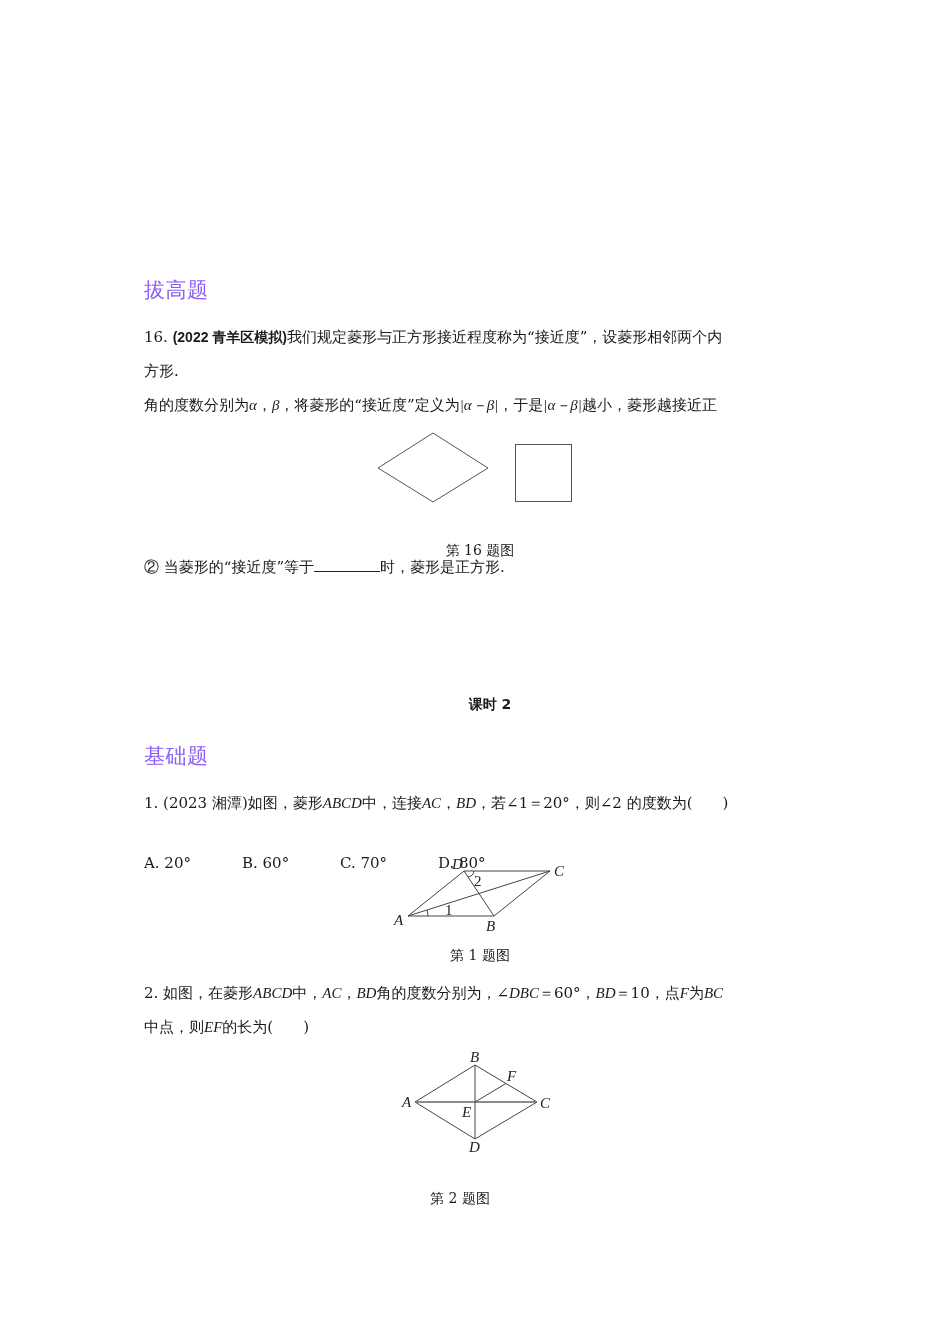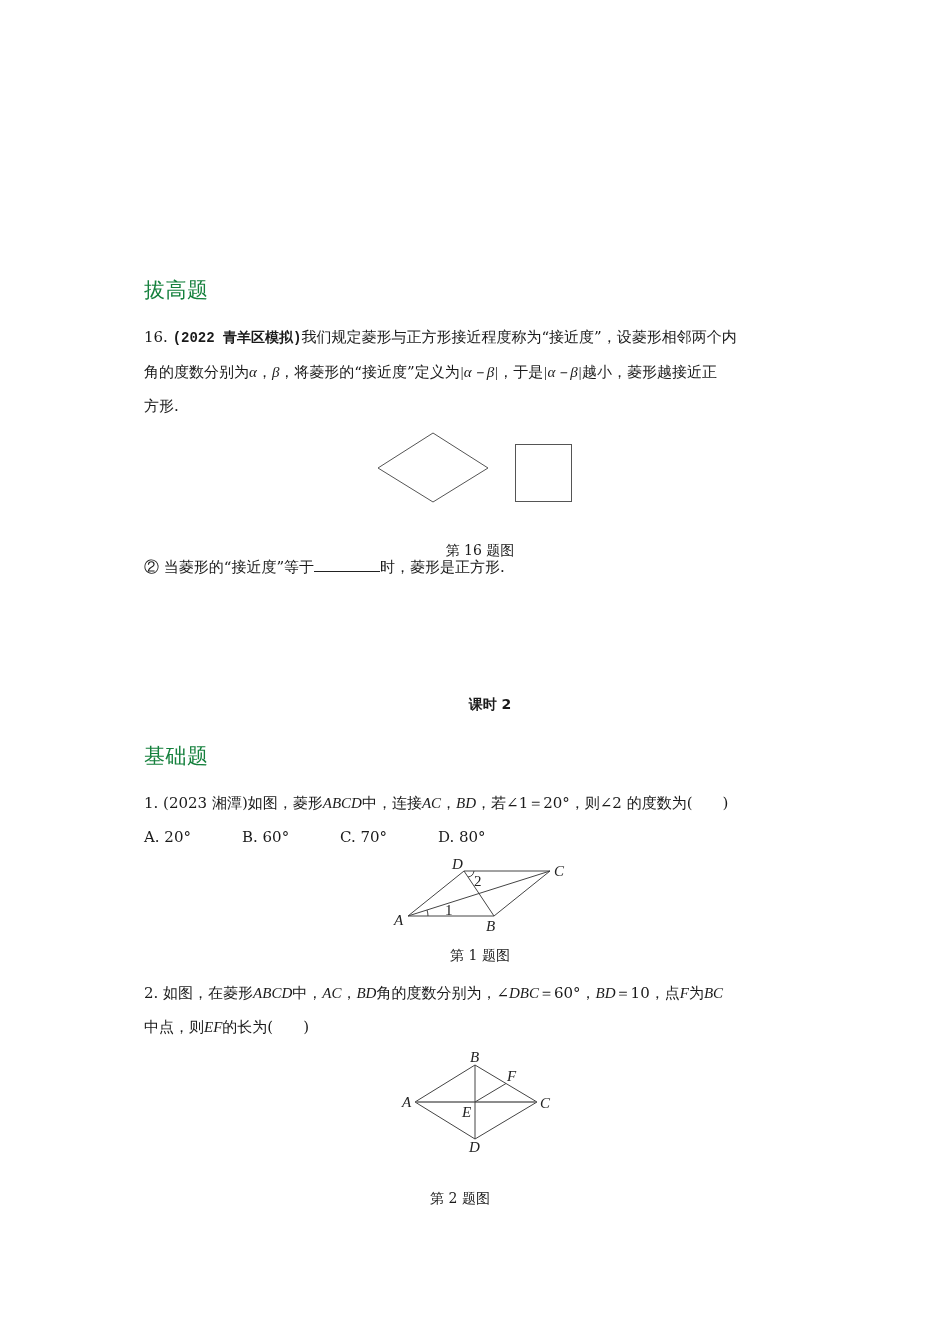--- a/index.html
+++ b/index.html
@@ -1,37 +1,37 @@
 <!DOCTYPE html>
 <html><head>
   <meta charset="utf-8">
   <style>
     html, body { margin: 0; padding: 0; background: #ffffff; }
     body { width: 950px; height: 1344px; position: relative; overflow: hidden;
            font-family: "DejaVu Serif", "Liberation Serif", serif; color: #1a1a1a; }
     .abs { position: absolute; }
-    .heading { font-family: "DejaVu Sans", "Liberation Sans", sans-serif; font-size: 21px; font-weight: normal; color: #15803d; letter-spacing: 0.5px; }
+    .heading { font-family: "DejaVu Sans", "Liberation Sans", sans-serif; font-size: 21px; font-weight: normal; color: #8b5cf6; letter-spacing: 0.5px; }
     .para { font-size: 15px; line-height: 34px; left: 144px; width: 668px; }
     .para i, .it { font-style: italic; font-family: "Liberation Serif", serif; }
     .caption { font-size: 14px; text-align: center; }
     .center { text-align: center; }
     .blank { display: inline-block; width: 66px; border-bottom: 1px solid #222; height: 14px; vertical-align: baseline; }
-    .options span { display: inline-block; width: 98px; }
+    .options span { display: inline-block; width: 98px; margin-top: 26px; }
     svg text { font-family: "Liberation Serif", serif; font-style: italic; font-size: 15px; fill: #222; }
     svg text.num { font-style: normal; }
   </style>
 </head>
 <body>
 
 <div class="abs heading" style="left:144px; top:276px;">拔高题</div>
 
 <div class="abs para" style="top:320px;">
   <div><span>16.</span> <span class="src">(2022 青羊区模拟)</span><span>我们规定菱形与正方形接近程度称为“接近度”，设菱形相邻两个内</span></div>
+  <div><span>方形.</span></div>
   <div><span>角的度数分别为</span><i>α</i><span>，</span><i>β</i><span>，将菱形的“接近度”定义为</span><i>|α－β|</i><span>，于是</span><i>|α－β|</i><span>越小，菱形越接近正</span></div>
-  <div><span>方形.</span></div>
 </div>
 
 <svg class="abs" style="left:370px; top:425px;" width="220" height="90">
   <polygon points="8,43 63,8 118,43 63,77" fill="none" stroke="#555" stroke-width="1"></polygon>
   <rect x="145.5" y="19.5" width="56" height="57" fill="none" stroke="#555" stroke-width="1"></rect>
 </svg>
 <div class="abs caption" style="left:380px; top:542px; width:200px;">第 16 题图</div>
 
 <div class="abs para" style="top:550px;">
   <div><span>② 当菱形的“接近度”等于</span><span class="blank"></span><span>时，菱形是正方形.</span></div>
@@ -76,14 +76,14 @@
   <text x="7" y="59">A</text>
   <text x="75" y="14">B</text>
   <text x="145" y="60">C</text>
   <text x="74" y="104">D</text>
   <text x="67" y="69">E</text>
   <text x="112" y="33">F</text>
 </svg>
 <div class="abs caption" style="left:360px; top:1190px; width:200px;">第 2 题图</div>
 
 <style>
-  .src { font-family: Liberation Mono, monospace; font-weight: bold; font-size: 14px; }
+  .src { font-family: Liberation Sans, sans-serif; font-weight: bold; font-size: 14px; }
 </style>
 
 </body></html>

